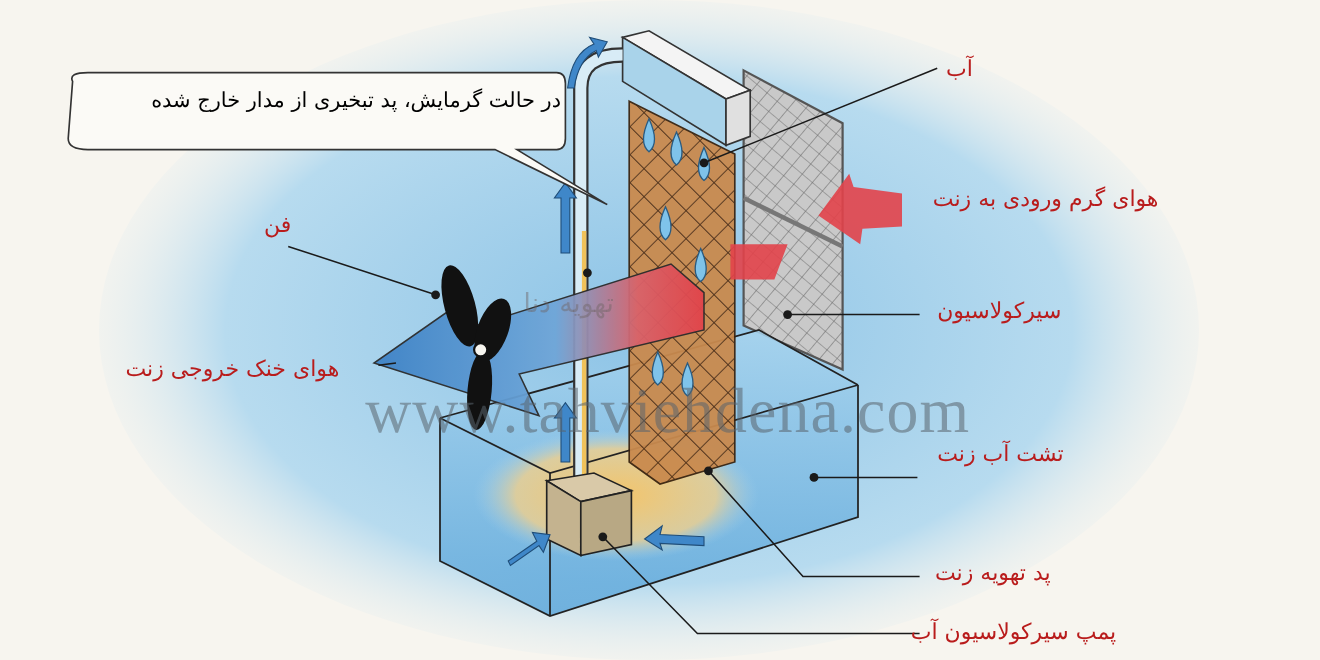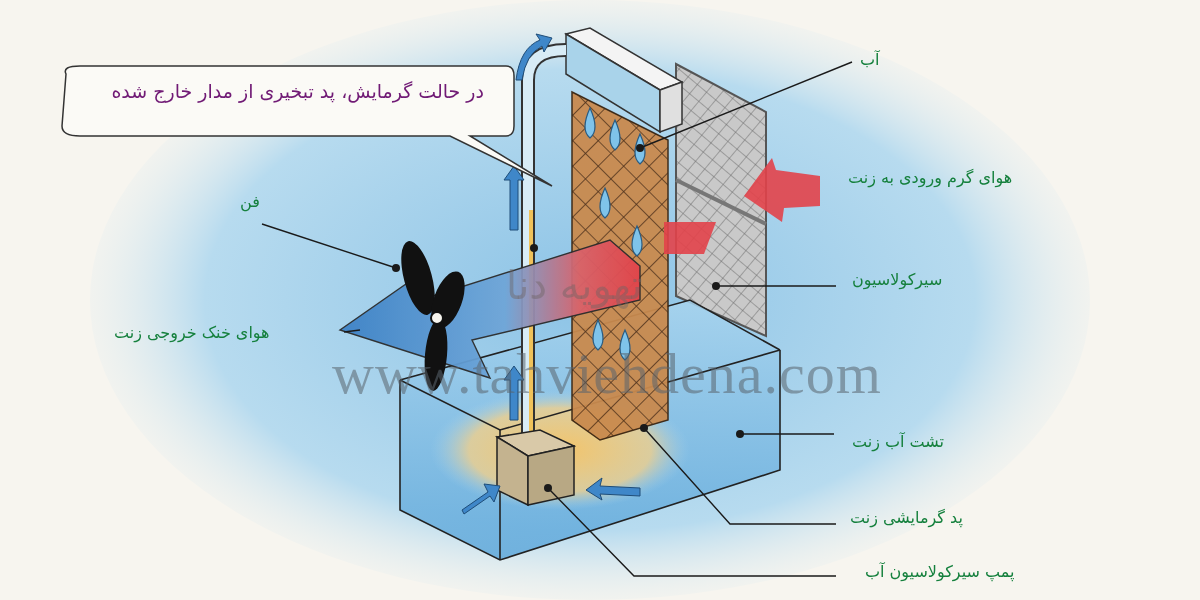--- a/index.html
+++ b/index.html
@@ -1,21 +1,21 @@
 <!DOCTYPE html>
 <html><head>
 <meta charset="utf-8">
 <style>
   html,body{margin:0;padding:0;}
   body{width:1200px;height:600px;overflow:hidden;background:#f7f5ef;font-family:"DejaVu Sans",sans-serif;position:relative;}
   .canvas{position:absolute;left:0;top:0;width:1200px;height:600px;}
-  .label{position:absolute;direction:rtl;font-size:16px;color:#15803d;white-space:nowrap;line-height:1.2;}
-  .bubble{position:absolute;left:44px;top:72px;width:452px;height:62px;direction:rtl;font-size:19px;line-height:26px;color:#701a75;text-align:right;padding:6px 12px 4px 8px;box-sizing:border-box;}
+  .label{position:absolute;direction:rtl;font-size:20px;color:#b91c1c;white-space:nowrap;line-height:1.2;}
+  .bubble{position:absolute;left:70px;top:72px;width:452px;height:62px;direction:rtl;font-size:19px;line-height:26px;color:#000000;text-align:right;padding:6px 12px 4px 8px;box-sizing:border-box;}
   .watermark{position:absolute;left:332px;top:340px;font-family:Liberation Serif, serif;font-size:58px;color:rgba(90,100,110,0.55);letter-spacing:1px;white-space:nowrap;}
-  .watermark-fa{position:absolute;left:506px;top:262px;font-size:40px;color:rgba(110,100,100,0.45);direction:rtl;white-space:nowrap;}
+  .watermark-fa{position:absolute;left:476px;top:262px;font-size:24px;color:rgba(110,100,100,0.45);direction:rtl;white-space:nowrap;}
 </style>
 </head>
 <body>
 
 <svg class="canvas" viewBox="0 0 1200 600" width="1200" height="600" xmlns="http://www.w3.org/2000/svg">
   <defs>
     <radialGradient id="wash" cx="50%" cy="50%" r="55%">
       <stop offset="0%" stop-color="#8cc3e6"></stop>
       <stop offset="70%" stop-color="#b7dbef"></stop>
       <stop offset="100%" stop-color="#f7f5ef" stop-opacity="0"></stop>
@@ -142,15 +142,15 @@
 
 <div class="bubble">
   <div>در حالت گرمایش، پد تبخیری از مدار خارج شده</div>
 </div>
 
 <div class="label" style="left:860px;top:50px;">آب</div>
 <div class="label" style="left:848px;top:168px;">هوای گرم ورودی به زنت</div>
 <div class="label" style="left:852px;top:270px;">سیرکولاسیون</div>
 <div class="label" style="left:240px;top:192px;">فن</div>
 <div class="label" style="left:114px;top:323px;">هوای خنک خروجی زنت</div>
-<div class="label" style="left:852px;top:432px;">تشت آب زنت</div>
-<div class="label" style="left:850px;top:508px;">پد گرمایشی زنت</div>
-<div class="label" style="left:865px;top:562px;">پمپ سیرکولاسیون آب</div>
+<div class="label" style="left:852px;top:400px;">تشت آب زنت</div>
+<div class="label" style="left:850px;top:508px;">پد تهویه زنت</div>
+<div class="label" style="left:828px;top:562px;">پمپ سیرکولاسیون آب</div>
 
 </body></html>

